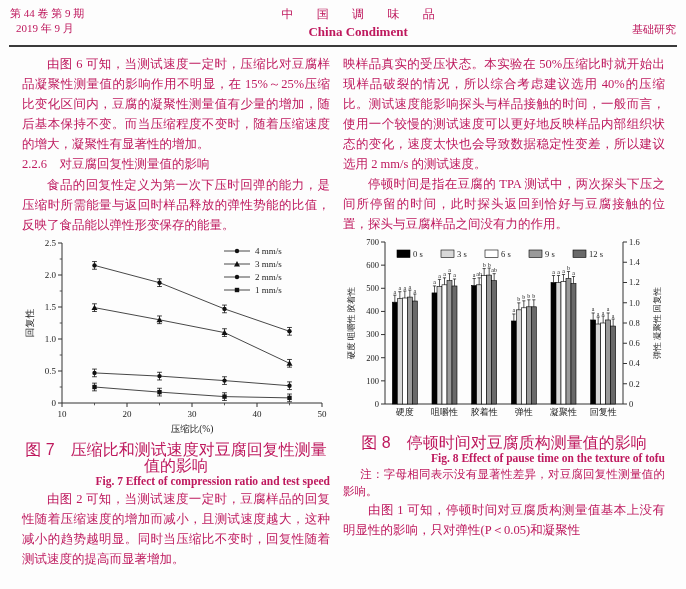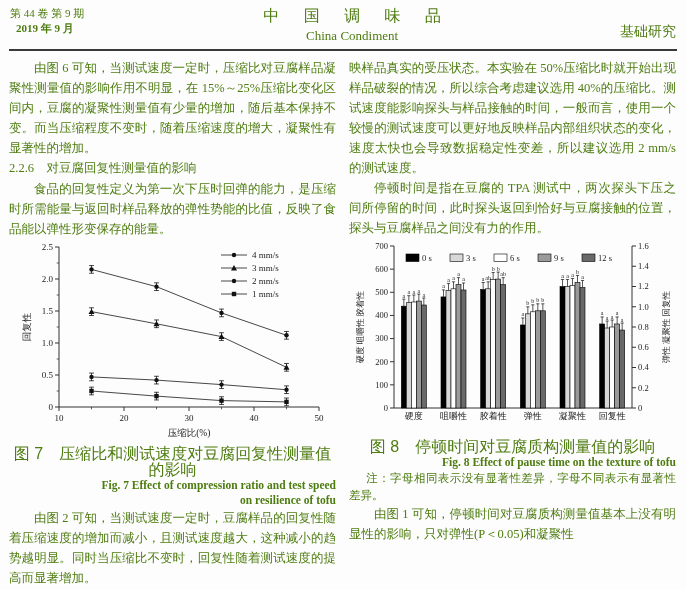--- a/index.html
+++ b/index.html
@@ -1,30 +1,30 @@
 <!DOCTYPE html>
 <html><head>
 <meta charset="utf-8">
 <style>
   * { margin:0; padding:0; box-sizing:border-box; }
   body { background:#888; }
   .page {
-    width:686px; height:589px; background:#fdfdfd; color:#4d7c0f;
+    width:686px; height:589px; background:#fdfdfd; color:#be185d;
     font-family:"Liberation Serif","DejaVu Serif",serif;
     position:relative; overflow:hidden; margin:0 auto;
   }
   .header { display:flex; justify-content:space-between; align-items:flex-start; padding:6px 10px 0 10px; }
   .header-left { font-size:11px; line-height:15px; white-space:nowrap; }
-  .header-left .date { padding-left:6px;font-weight:bold; }
+  .header-left .date { padding-left:6px; }
   .header-center { text-align:center; flex:1; }
-  .journal-cn { font-family:"Liberation Sans","DejaVu Sans",sans-serif; font-size:16px; letter-spacing:10px; padding-left:10px; }
-  .journal-en { font-size:13px; font-weight:normal; margin-top:1px; }
-  .header-right { font-size:14px; font-family:"Liberation Sans","DejaVu Sans",sans-serif; align-self:flex-end; padding-bottom:3px; white-space:nowrap;margin-top:6px; }
+  .journal-cn { font-family:"Liberation Sans","DejaVu Sans",sans-serif; font-size:12px; letter-spacing:10px; padding-left:10px; }
+  .journal-en { font-size:13px; font-weight:bold; margin-top:1px; }
+  .header-right { font-size:11px; font-family:"Liberation Sans","DejaVu Sans",sans-serif; align-self:flex-end; padding-bottom:3px; white-space:nowrap;margin-top:6px; }
   .rule { border-top:2.5px solid #3a3a3a; margin:5px 9px 7px 9px; }
-  .columns { display:flex; gap:13px; padding:0 9px; }
+  .columns { display:flex; gap:13px; padding:0 22px; }
   .col { width:327px; font-size:12.5px; line-height:20px; text-align:justify; }
   .col p { margin:0; }
   .indent { text-indent:2em; }
   .sec-heading { font-family:Liberation Serif, serif; line-height:21px; }
   .fig-wrap { text-align:center; margin:2px 0 1px 0; }
   .fig-caption-cn { font-family:"Liberation Sans","DejaVu Sans",sans-serif; font-size:16px; text-align:center; line-height:16px; }
   .fig-caption-en { font-size:11.5px; font-weight:bold; text-align:right; line-height:15px; }
   .fig-note { font-size:11.5px; line-height:17px; text-indent:1.5em; text-align:justify; }
   svg { display:inline-block; }
 </style>
@@ -172,21 +172,20 @@
               <circle cx="215" cy="40" r="2.2" fill="#111"></circle>
               <text x="233" y="43" fill="#1c1c1c" font-family="&quot;Liberation Serif&quot;,&quot;DejaVu Serif&quot;,serif" font-size="9px">2 mm/s</text>
               <line x1="202" y1="53" x2="228" y2="53" stroke="#333" stroke-width="0.9"></line>
               <rect x="212.8" y="50.8" width="4.4" height="4.4" fill="#111"></rect>
               <text x="233" y="56" fill="#1c1c1c" font-family="&quot;Liberation Serif&quot;,&quot;DejaVu Serif&quot;,serif" font-size="9px">1 mm/s</text>
             </g>
           </svg>
       </div>
       <div class="fig-caption-cn">图 7　压缩比和测试速度对豆腐回复性测量值的影响</div>
       <div class="fig-caption-en">Fig. 7 Effect of compression ratio and test speed</div>
-      <div class="fig-caption-en">on resilience of tofu</div>
       <p class="indent">由图 2 可知，当测试速度一定时，豆腐样品的回复性随着压缩速度的增加而减小，且测试速度越大，这种减小的趋势越明显。同时当压缩比不变时，回复性随着测试速度的提高而显著增加。</p>
     </div>
 
     <div class="col">
       <p>映样品真实的受压状态。本实验在 50%压缩比时就开始出现样品破裂的情况，所以综合考虑建议选用 40%的压缩比。测试速度能影响探头与样品接触的时间，一般而言，使用一个较慢的测试速度可以更好地反映样品内部组织状态的变化，速度太快也会导致数据稳定性变差，所以建议选用 2 mm/s 的测试速度。</p>
       <p class="indent">停顿时间是指在豆腐的 TPA 测试中，两次探头下压之间所停留的时间，此时探头返回到恰好与豆腐接触的位置，探头与豆腐样品之间没有力的作用。</p>
       <div class="fig-wrap">
         <svg id="fig8-svg" width="322" height="192">
             <g>
               <path d="M 42 6 V 168 H 280 V 6" stroke="#333" fill="none" stroke-width="1"></path>
@@ -364,18 +363,18 @@
               <text x="158" y="21" fill="#1c1c1c" font-family="&quot;Liberation Serif&quot;,&quot;DejaVu Serif&quot;,serif" font-size="8.5px">6 s</text>
               <rect x="186" y="14" width="13" height="7.5" fill="#9a9a9a" stroke="#000" stroke-width="0.6"></rect>
               <text x="202" y="21" fill="#1c1c1c" font-family="&quot;Liberation Serif&quot;,&quot;DejaVu Serif&quot;,serif" font-size="8.5px">9 s</text>
               <rect x="230" y="14" width="13" height="7.5" fill="#696969" stroke="#000" stroke-width="0.6"></rect>
               <text x="246" y="21" fill="#1c1c1c" font-family="&quot;Liberation Serif&quot;,&quot;DejaVu Serif&quot;,serif" font-size="8.5px">12 s</text>
             </g>
           </svg>
       </div>
       <div class="fig-caption-cn">图 8　停顿时间对豆腐质构测量值的影响</div>
       <div class="fig-caption-en">Fig. 8 Effect of pause time on the texture of tofu</div>
-      <p class="fig-note">注：字母相同表示没有显著性差异，字母不同表示有显著性差异。</p>
+      <p class="fig-note">注：字母相同表示没有显著性差异，对豆腐回复性测量值的影响。</p>
       <p class="indent">由图 1 可知，停顿时间对豆腐质构测量值基本上没有明显性的影响，只对弹性(P＜0.05)和凝聚性</p>
     </div>
 
   </div>
 </div>
 
 </body></html>

